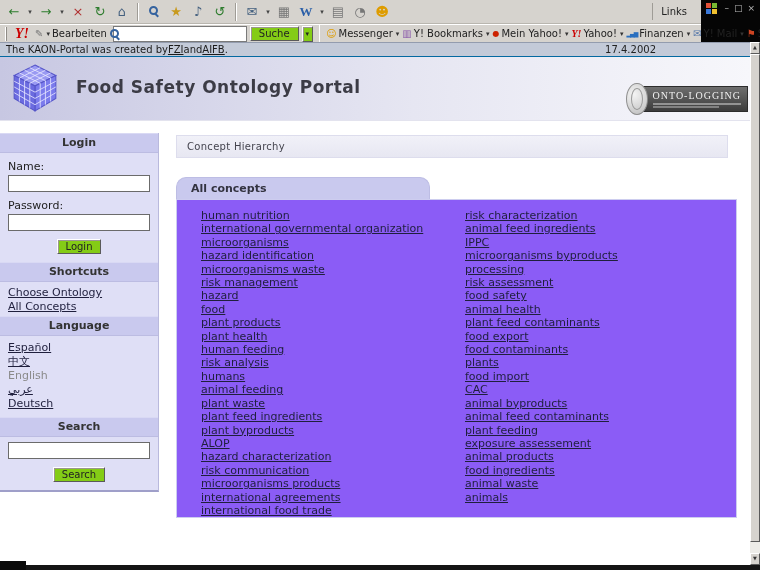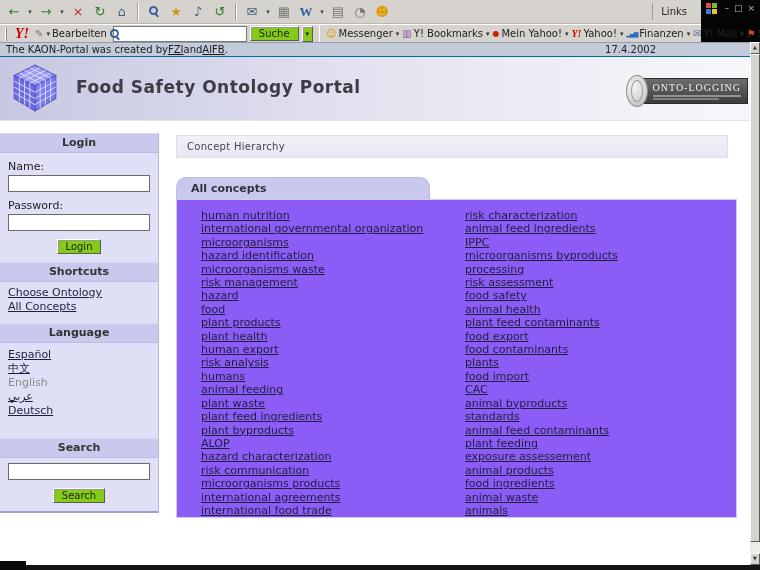--- a/index.html
+++ b/index.html
@@ -47,21 +47,21 @@
         font-size:10px;color:#1c1c1c;padding:0 6px;}
   .row3 a{color:#1c1c1c;text-decoration:underline;cursor:pointer;}
   .row3 .date{margin-left:auto;margin-right:88px;color:#222;}
 
   
   .header{top:57px;left:0;width:750px;height:63px;
           background:linear-gradient(90deg,#c7c7e2 0%,#e6e6f2 55%,#f7f7fb 100%);
           border-bottom:1px solid #e3e3ee;}
   .cube{top:6px;left:10px;width:50px;height:50px;}
   .ptitle{top:20px;left:76px;font-size:17px;font-weight:bold;color:#3c3c46;letter-spacing:.5px;}
-  .badge{top:16px;left:626px;width:122px;height:36px;display:flex;align-items:center;}
+  .badge{top:24px;left:626px;width:122px;height:36px;display:flex;align-items:center;}
   .seal{width:30px;height:30px;border-radius:50%;background:radial-gradient(circle at 35% 35%,#f4f4f4,#bdbdbd);
         border:1px solid #8e8e8e;position:relative;z-index:2;}
   .seal::after{content:"";position:absolute;inset:4px;border:1px solid #9a9a9a;border-radius:50%;}
   .badge-box{margin-left:-8px;background:linear-gradient(#6e6e6e,#3c3c3c);border:1px solid #2c2c2c;
              padding:3px 6px 3px 12px;color:#f0f0f0;}
   .badge-box .bt{font-family:"Liberation Serif",serif;font-size:10px;letter-spacing:1px;white-space:nowrap;}
   .badge-box .bl{height:2px;background:#cfcfcf;opacity:.55;margin-top:2px;}
   .badge-box .bl2{height:2px;background:#cfcfcf;opacity:.45;margin-top:1px;width:75%;}
 
   
@@ -243,27 +243,27 @@
     <div class="sb-head">Login</div>
     <div class="sb-body">
       <div class="sb-label">Name:</div>
       <input class="sb-input" type="text" value="" style="">
       <div class="sb-label" style="margin-top:7px">Password:</div>
       <input class="sb-input" type="password" value="" style="">
       <div class="sb-btnrow"><button class="btn3d">Login</button></div>
     </div>
 
     <div class="sb-head">Shortcuts</div>
-    <div class="sb-body" style="padding-top:4px;padding-bottom:9px">
+    <div class="sb-body" style="padding-top:4px;padding-bottom:2px">
       <a class="sb-link">Choose Ontology</a>
       <a class="sb-link">All Concepts</a>
     </div>
 
     <div class="sb-head">Language</div>
-    <div class="sb-body" style="padding-top:5px;padding-bottom:20px">
+    <div class="sb-body" style="padding-top:5px;padding-bottom:6px">
       <a class="sb-link">Español</a>
       <a class="sb-link">中文</a>
       <span class="sb-link current">English</span>
       <a class="sb-link">عربي</a>
       <a class="sb-link">Deutsch</a>
     </div>
 
     <div class="sb-head">Search</div>
     <div class="sb-body">
       <input class="sb-input" type="text" value="" style="">
@@ -281,21 +281,21 @@
     <a class="c-link">human nutrition</a>
         <a class="c-link">international governmental organization</a>
         <a class="c-link">microorganisms</a>
         <a class="c-link">hazard identification</a>
         <a class="c-link">microorganisms waste</a>
         <a class="c-link">risk management</a>
         <a class="c-link">hazard</a>
         <a class="c-link">food</a>
         <a class="c-link">plant products</a>
         <a class="c-link">plant health</a>
-        <a class="c-link">human export</a>
+        <a class="c-link">human feeding</a>
         <a class="c-link">risk analysis</a>
         <a class="c-link">humans</a>
         <a class="c-link">animal feeding</a>
         <a class="c-link">plant waste</a>
         <a class="c-link">plant feed ingredients</a>
         <a class="c-link">plant byproducts</a>
         <a class="c-link">ALOP</a>
         <a class="c-link">hazard characterization</a>
         <a class="c-link">risk communication</a>
         <a class="c-link">microorganisms products</a>
@@ -312,21 +312,20 @@
         <a class="c-link">risk assessment</a>
         <a class="c-link">food safety</a>
         <a class="c-link">animal health</a>
         <a class="c-link">plant feed contaminants</a>
         <a class="c-link">food export</a>
         <a class="c-link">food contaminants</a>
         <a class="c-link">plants</a>
         <a class="c-link">food import</a>
         <a class="c-link">CAC</a>
         <a class="c-link">animal byproducts</a>
-        <a class="c-link">standards</a>
         <a class="c-link">animal feed contaminants</a>
         <a class="c-link">plant feeding</a>
         <a class="c-link">exposure assessement</a>
         <a class="c-link">animal products</a>
         <a class="c-link">food ingredients</a>
         <a class="c-link">animal waste</a>
         <a class="c-link">animals</a>
       </div>
   </div>
 

